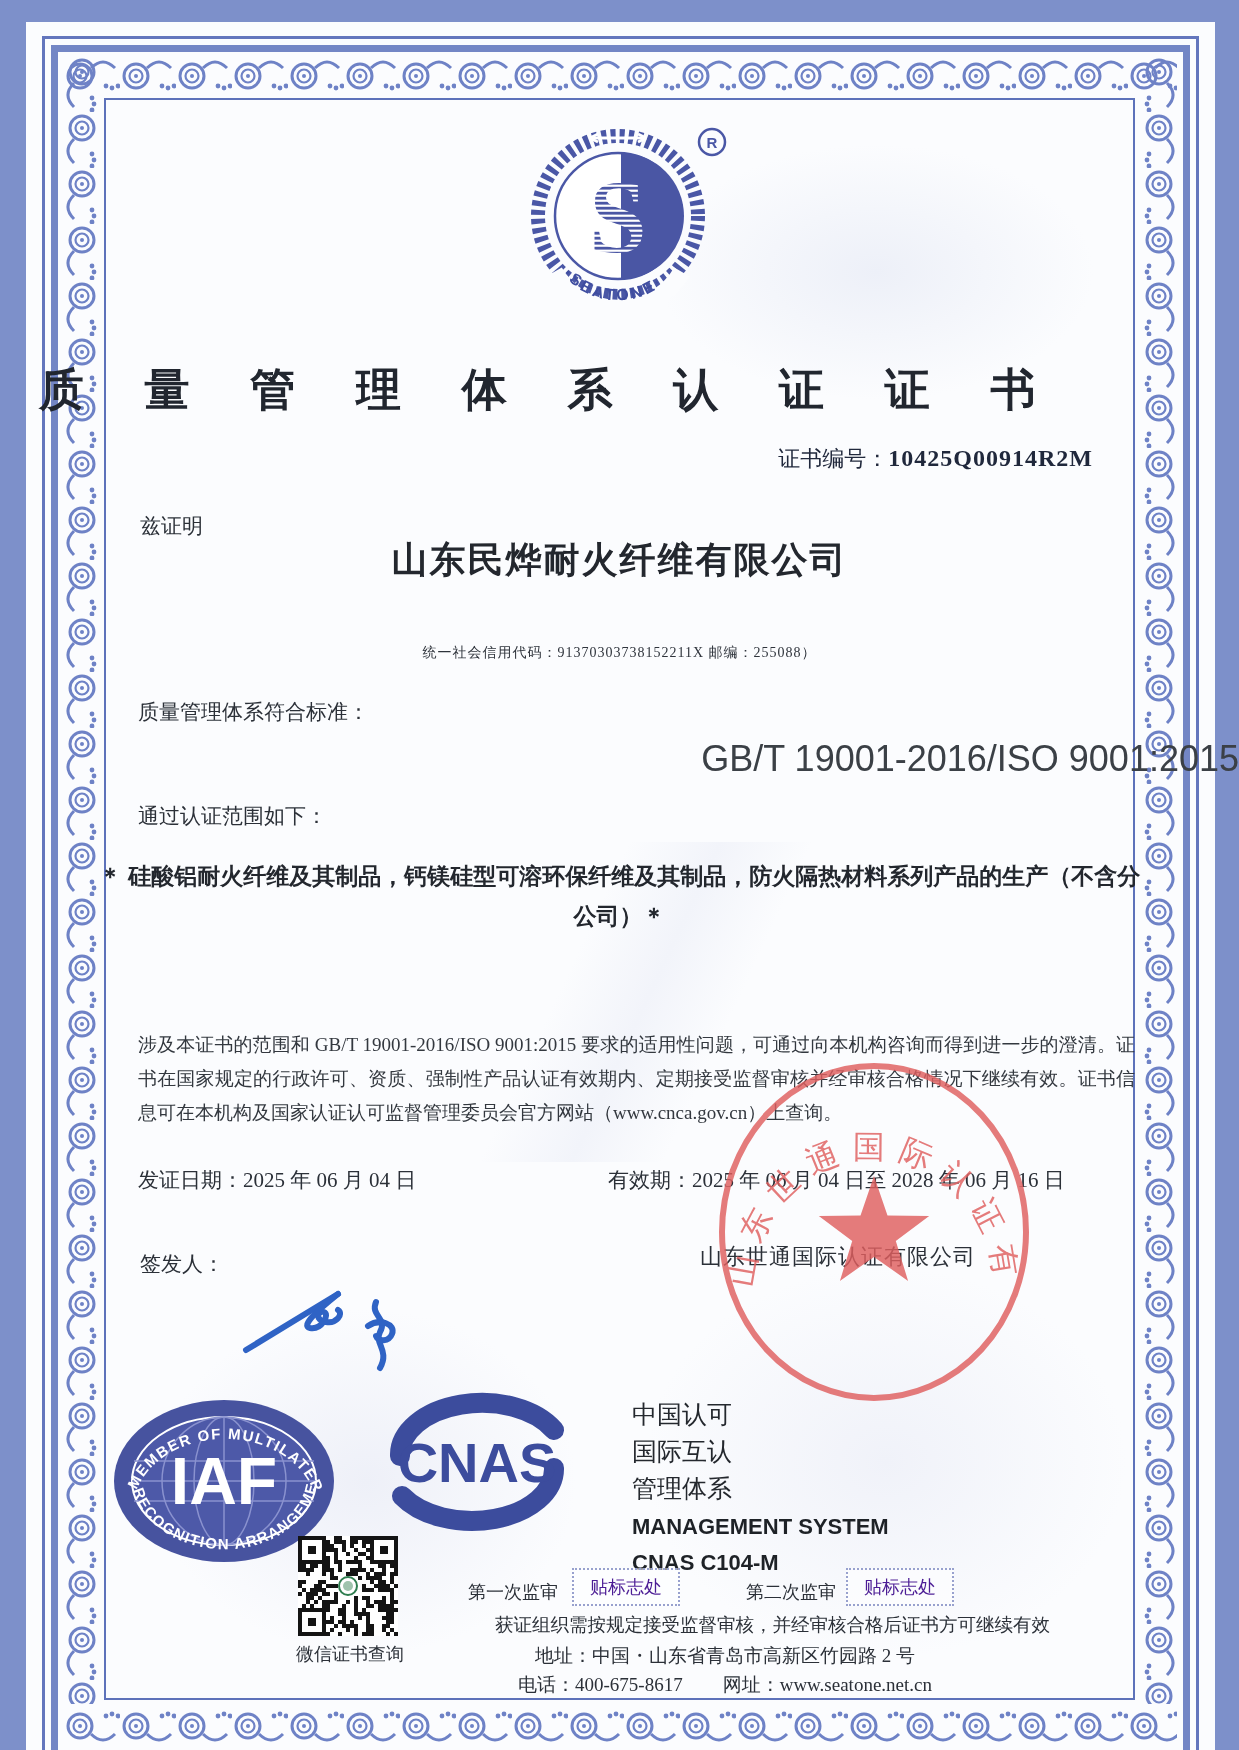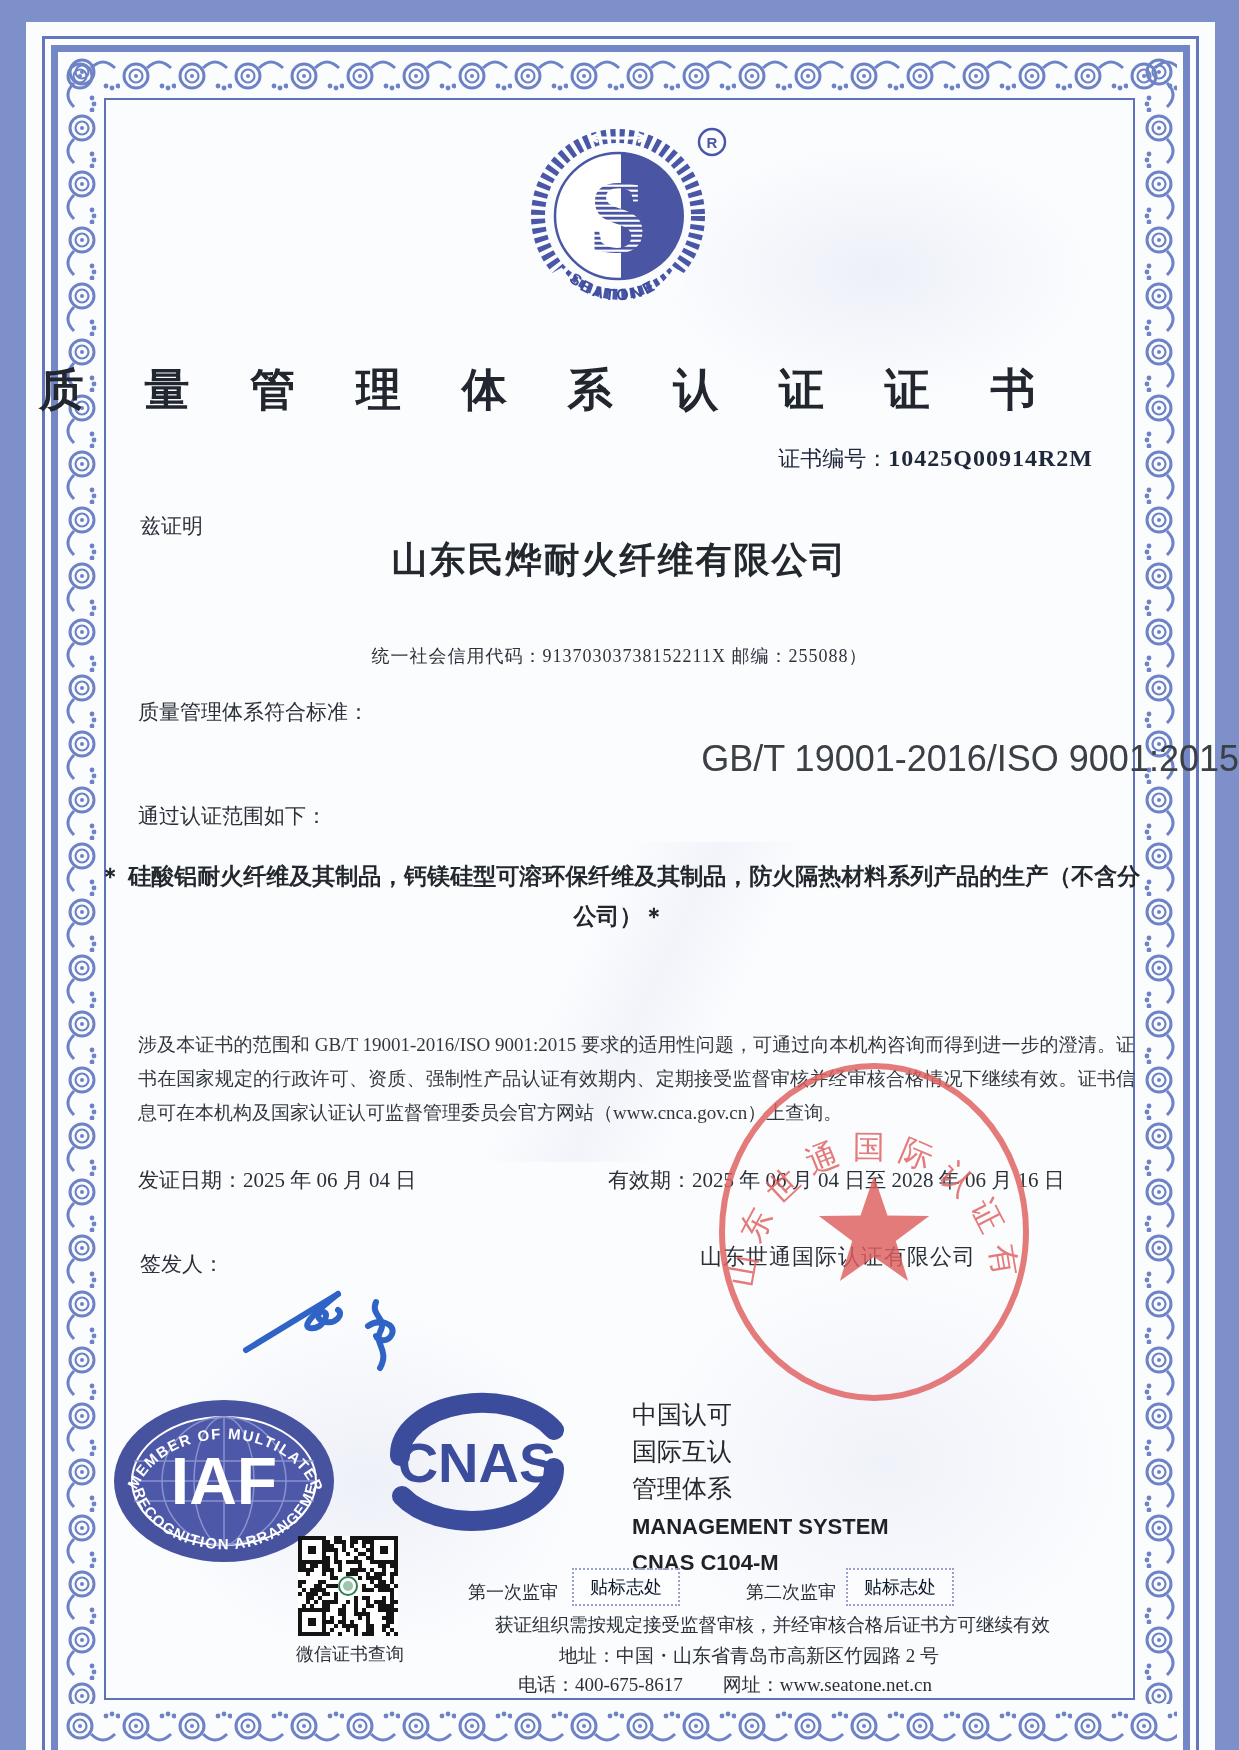--- a/index.html
+++ b/index.html
@@ -23,39 +23,39 @@
   .wm3{left:540px;top:1180px;width:640px;height:520px;background:radial-gradient(closest-side,#f0f2f9 0%,rgba(255,255,255,0) 75%);}
   .wm4{left:120px;top:820px;width:1000px;height:320px;background:linear-gradient(115deg,rgba(255,255,255,0) 42%,#f2f4fa 50%,rgba(255,255,255,0) 58%);}
 
   .abs{position:absolute;}
   .title{left:0;right:140px;top:360px;text-align:center;font-size:45px;font-weight:bold;letter-spacing:0.55em;color:#21262f;font-family:"Liberation Serif",serif;}
   .certno{right:146px;top:444px;font-size:22px;color:#20283c;}
   .certno b{font-size:24px;letter-spacing:1px;font-family:"Liberation Serif",serif;}
   .intro{left:140px;top:512px;font-size:21px;color:#2b3038;}
   .company{left:0;right:0;top:536px;text-align:center;font-size:36px;font-weight:bold;color:#23272e;font-family:"Liberation Sans",sans-serif;letter-spacing:2px;}
   .addr1{left:0;right:0;top:606px;text-align:center;font-size:20px;color:#2e333b;}
-  .addr2{left:0;right:0;top:644px;text-align:center;font-size:18px;color:#2e333b;letter-spacing:1px;}
+  .addr2{left:0;right:0;top:644px;text-align:center;font-size:14px;color:#2e333b;letter-spacing:1px;}
   .stdlabel{left:138px;top:698px;font-size:21px;color:#2b3038;}
   .stdvalue{left:0;right:0;top:738px;text-align:right;font-size:36px;color:#3b4046;font-family:"Liberation Sans",sans-serif;}
   .scopelabel{left:138px;top:802px;font-size:21px;color:#2b3038;}
   .scopetext{left:96px;right:96px;top:856px;text-align:center;font-size:23px;line-height:40px;font-weight:bold;color:#23272e;font-family:"Liberation Sans",sans-serif;}
   .legal{left:138px;right:104px;top:1028px;font-size:19px;line-height:34px;color:#33383f;text-align:justify;}
   .issuedate{left:138px;top:1166px;font-size:21px;color:#2b3038;}
   .validdate{left:608px;top:1166px;font-size:21px;color:#2b3038;}
   .issuer{left:700px;top:1242px;font-size:22px;color:#2b3038;letter-spacing:1px;}
   .signer{left:140px;top:1250px;font-size:21px;color:#2b3038;}
   .cnastext{left:632px;top:1396px;font-family:"Liberation Sans",sans-serif;color:#24282e;}
   .cnastext .zh{font-size:25px;line-height:37px;}
   .cnastext .en{font-size:22px;font-weight:bold;line-height:32px;margin-top:4px;color:#1e2227;}
   .qrcap{left:280px;top:1642px;width:140px;text-align:center;font-size:18px;color:#2b3038;font-family:"Liberation Sans",sans-serif;}
   .audit{font-size:18px;color:#2b3038;}
-  .sticker{font-size:18px;color:#0f172a;border:2px dotted #98a1ce;padding:5px 16px;background:rgba(255,255,255,.5);}
+  .sticker{font-size:18px;color:#4c1d95;border:2px dotted #98a1ce;padding:5px 16px;background:rgba(255,255,255,.5);}
   .a1{left:468px;top:1580px;} .s1{left:572px;top:1568px;} .a2{left:746px;top:1580px;} .s2{left:846px;top:1568px;}
   .note{left:400px;width:650px;top:1612px;text-align:right;font-size:18.5px;color:#2b3038;}
-  .addrline{left:400px;width:650px;top:1643px;text-align:center;font-size:19px;color:#2b3038;margin-left:24px;}
+  .addrline{left:400px;width:650px;top:1643px;text-align:center;font-size:19px;color:#2b3038;}
   .telline{left:400px;width:650px;top:1672px;text-align:center;font-size:19px;color:#2b3038;}
   .telline .gap{display:inline-block;width:40px;}
   svg{overflow:visible;}
 </style>
 </head>
 <body>
 
 <div class="page">
   <div class="sheet">
     <div class="wm wm1"></div>

